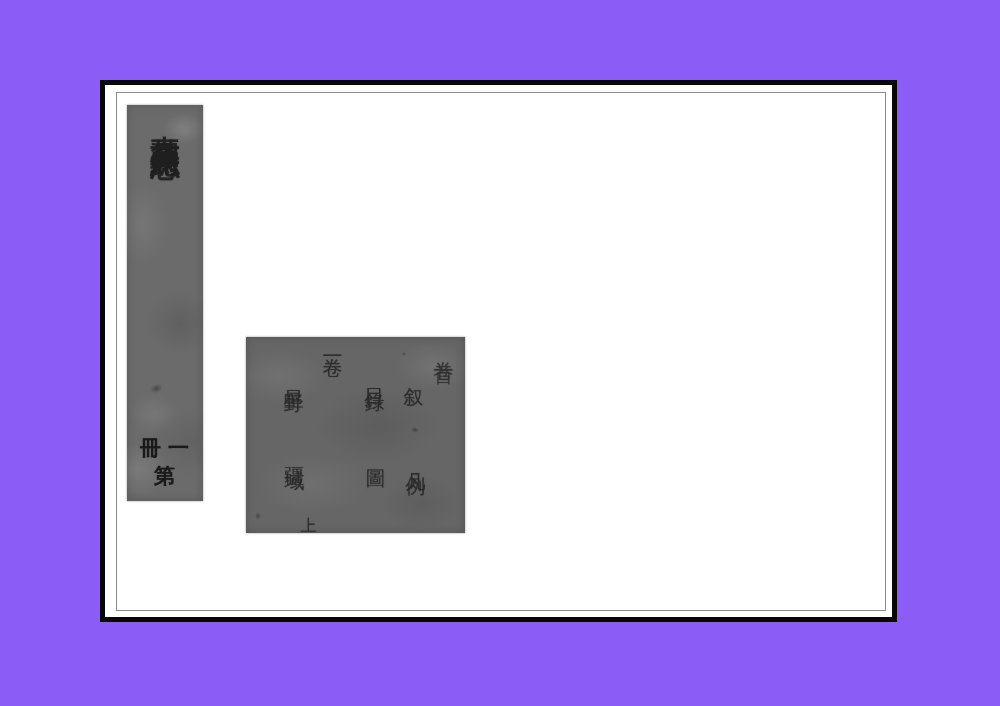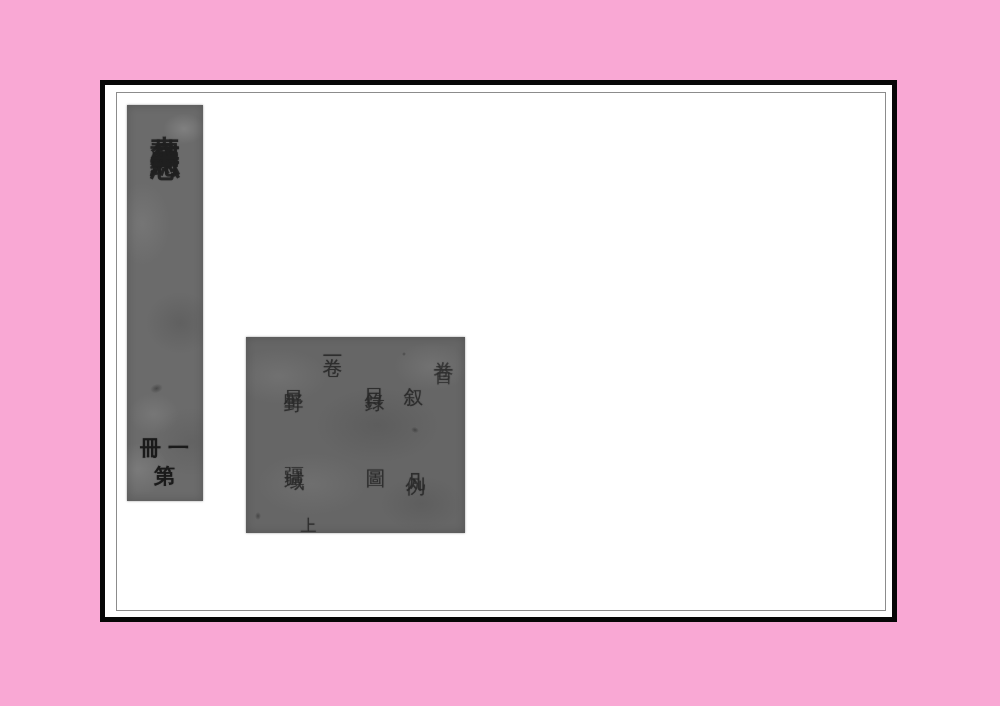--- a/index.html
+++ b/index.html
@@ -5,21 +5,21 @@
   html, body {
     margin: 0;
     padding: 0;
     background: #ffffff;
     font-family: "DejaVu Serif", "DejaVu Sans", serif;
   }
   .canvas {
     position: relative;
     width: 1000px;
     height: 706px;
-    background: #f9a8d4;
+    background: #8b5cf6;
     overflow: hidden;
   }
   
   .frame-outer {
     position: absolute;
     left: 100px;
     top: 80px;
     width: 797px;
     height: 542px;
     border: 5px solid #070707;

